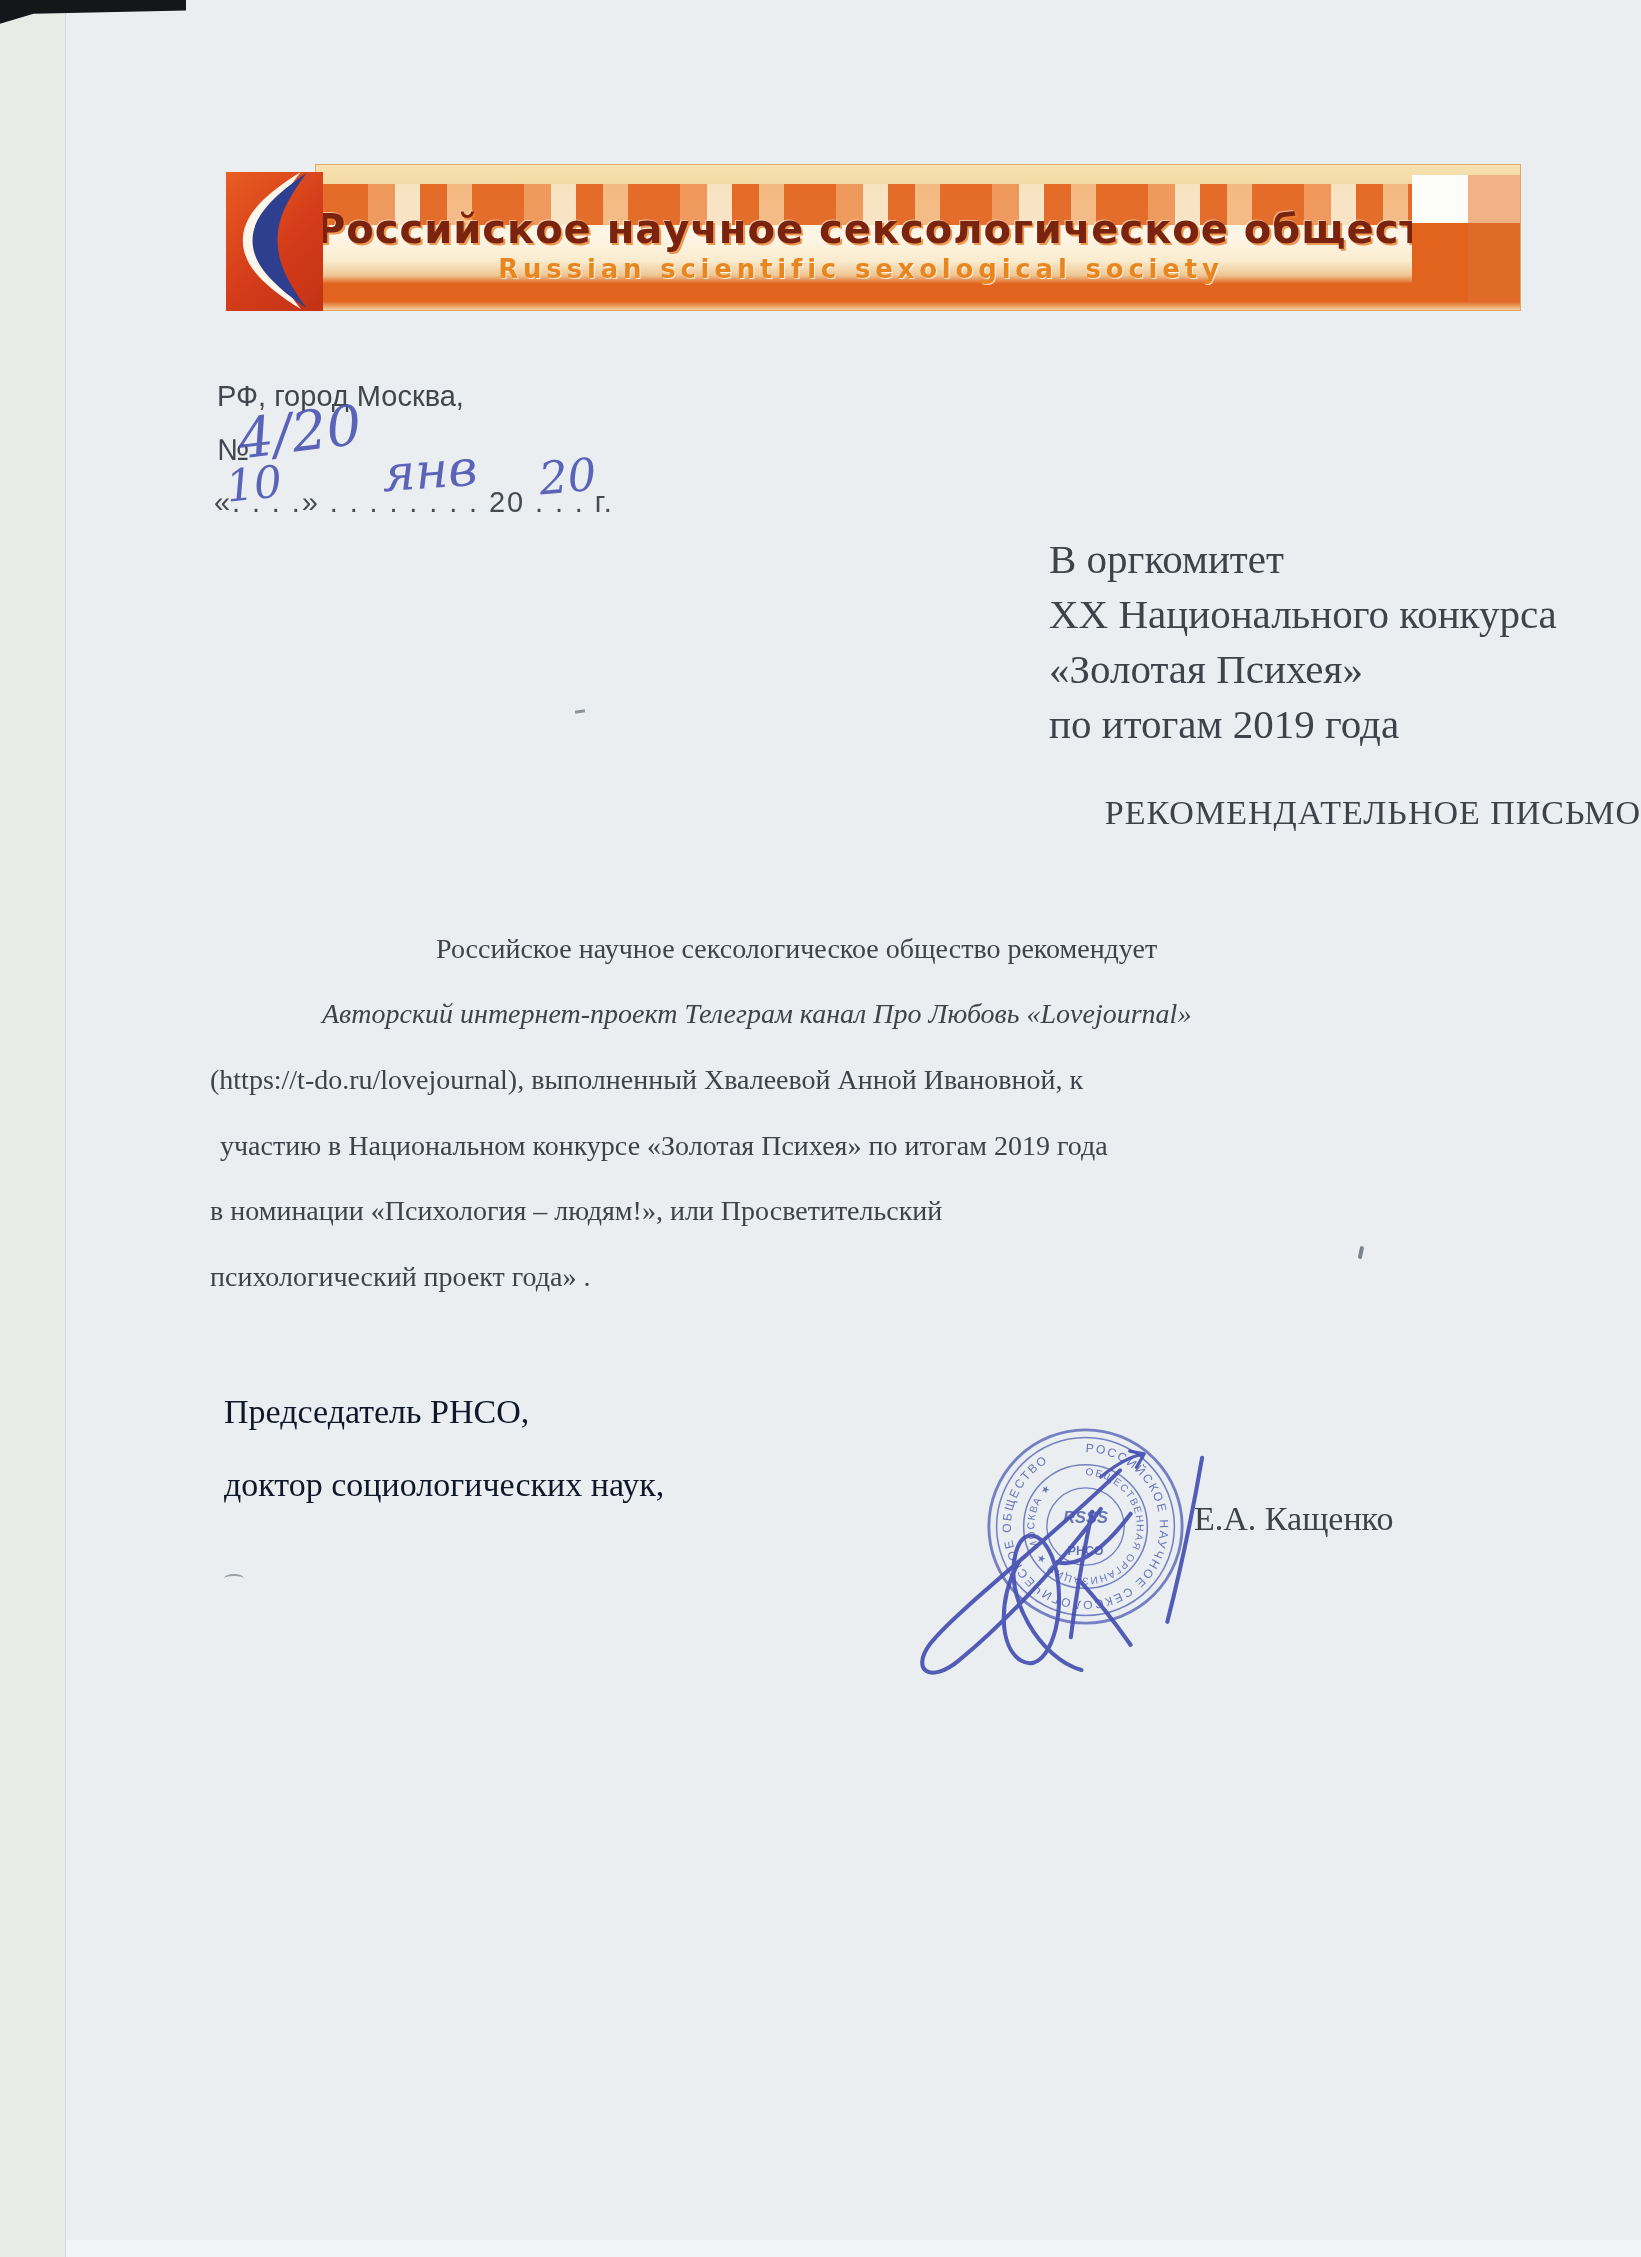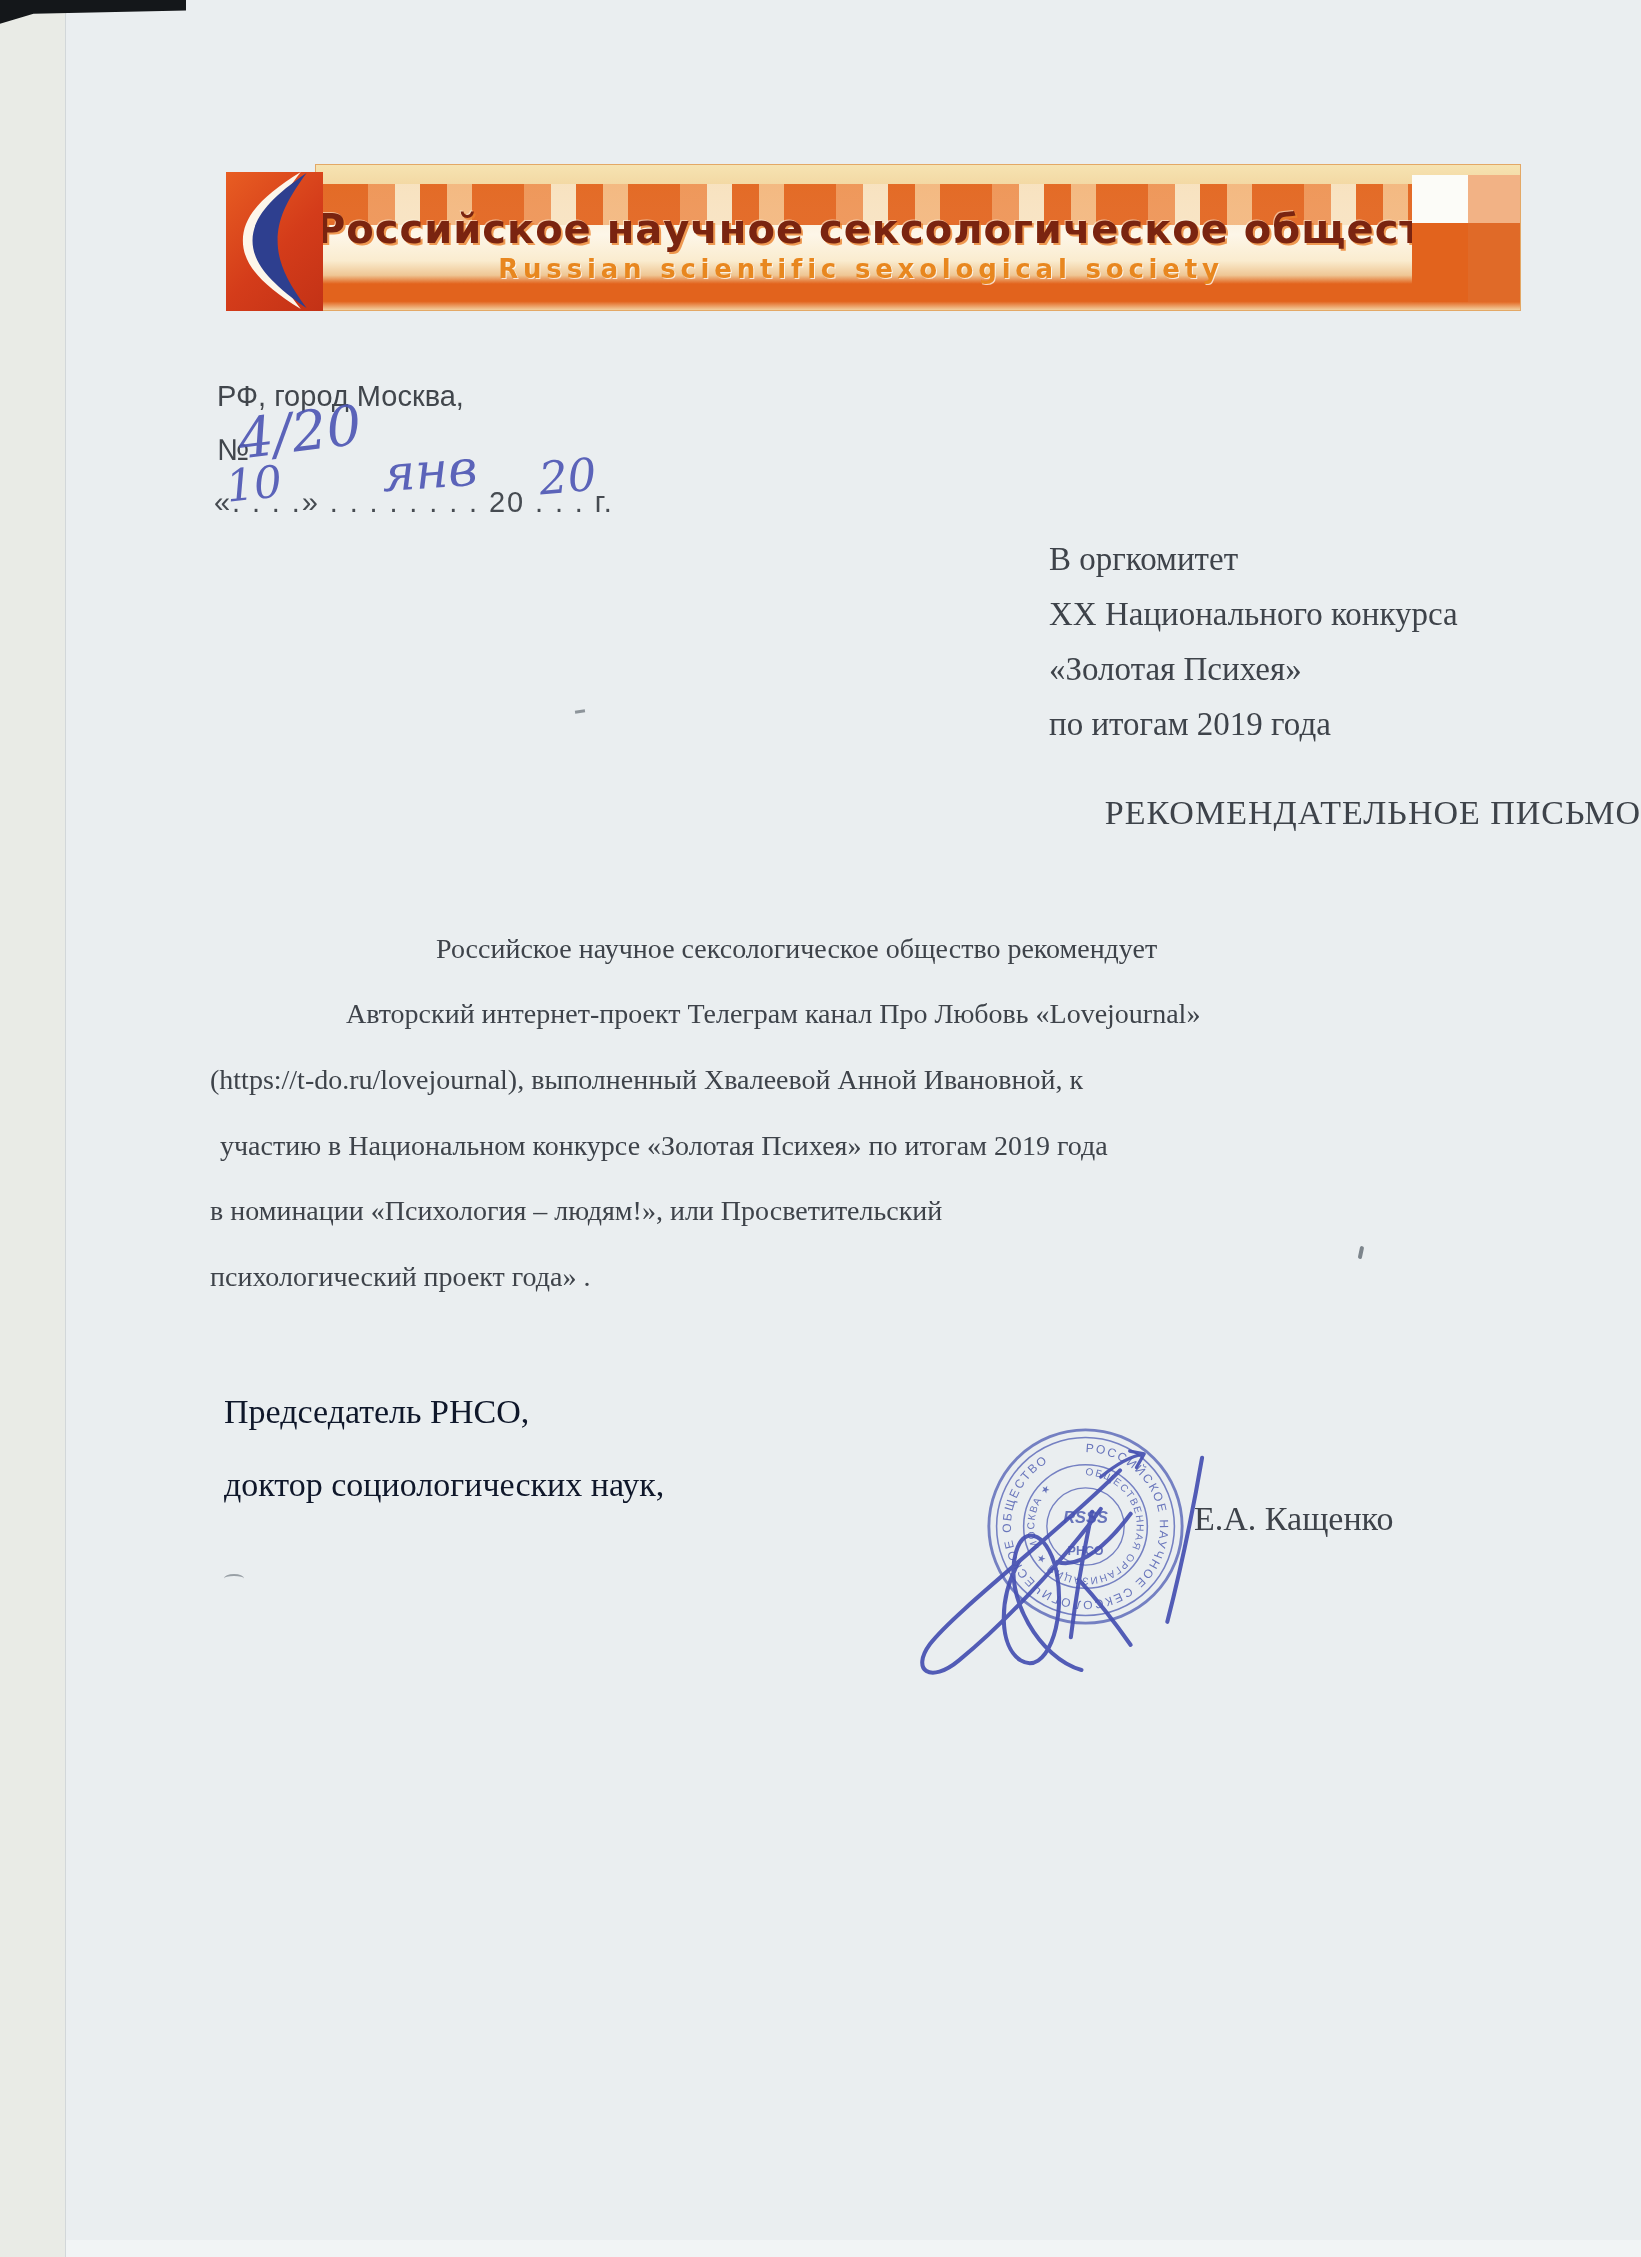--- a/index.html
+++ b/index.html
@@ -74,28 +74,28 @@
   }
   .hw {
     font-family:"DejaVu Serif", serif; font-style:italic; color:#4f58b5;
     position:absolute; white-space:nowrap; opacity:.92;
   }
   .hw-number { left:238px; top:400px; font-size:55px; transform:rotate(-7deg); }
   .hw-day    { left:226px; top:458px; font-size:44px; transform:rotate(-6deg); }
   .hw-month  { left:382px; top:442px; font-size:50px; transform:rotate(-4deg); }
   .hw-year   { left:539px; top:450px; font-size:45px; transform:rotate(-5deg); }
 
-  .addressee { position:absolute; left:1049px; top:532px; font-size:33px; line-height:55px; color:#3e434a; }
+  .addressee { position:absolute; left:1049px; top:532px; font-size:41px; line-height:55px; color:#3e434a; }
   .doc-title {
     position:absolute; left:0; width:1641px; top:794px; text-align:right;
     font-size:34px; color:#3e434a; letter-spacing:1px;
   }
   .body-line { position:absolute; font-size:28px; color:#3e434a; white-space:nowrap; }
   .bl1 { left:436px; top:933px; }
-  .bl2 { left:346px; top:998px; }
+  .bl2 { left:322px; top:998px;font-style:italic; }
   .bl3 { left:210px; top:1064px; }
   .bl4 { left:220px; top:1130px; }
   .bl5 { left:210px; top:1195px; }
   .bl6 { left:210px; top:1261px; }
 
   .signoff { position:absolute; left:224px; top:1375px; font-size:34px; line-height:73px; color:#0f172a; }
   .sig-name { position:absolute; left:1194px; top:1500px; font-size:34px; color:#3e434a;font-family:Liberation Serif, serif; }
 
   
   .stamp { position:absolute; left:985px; top:1426px; filter:blur(0.4px); }

